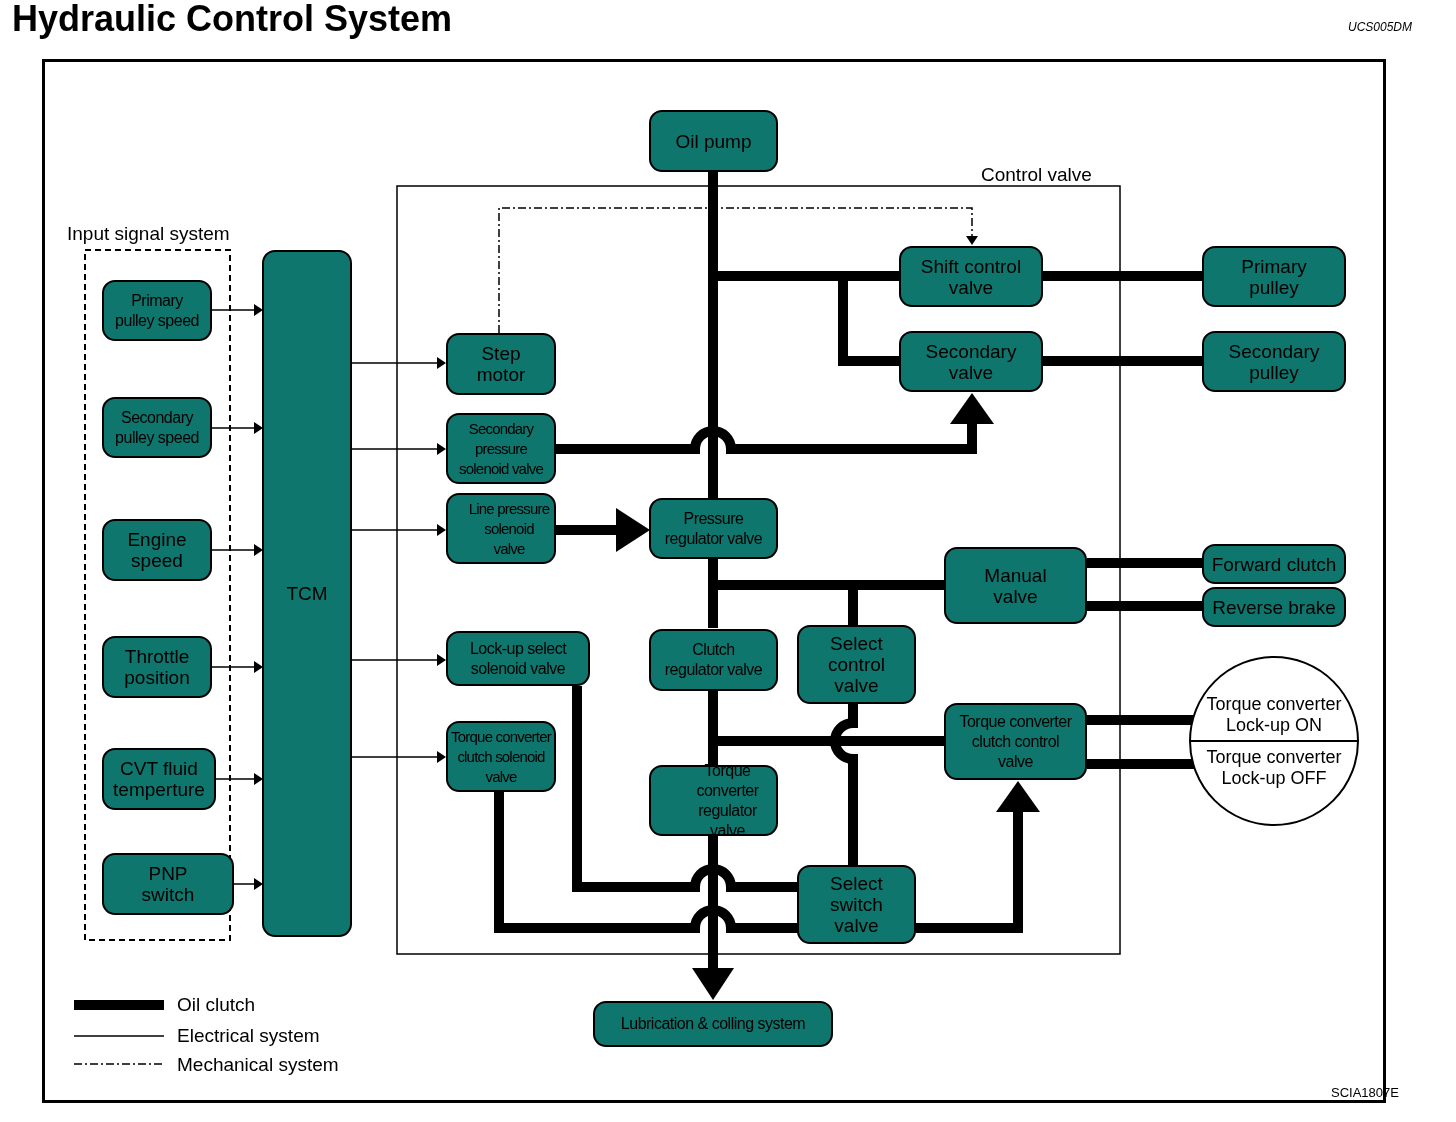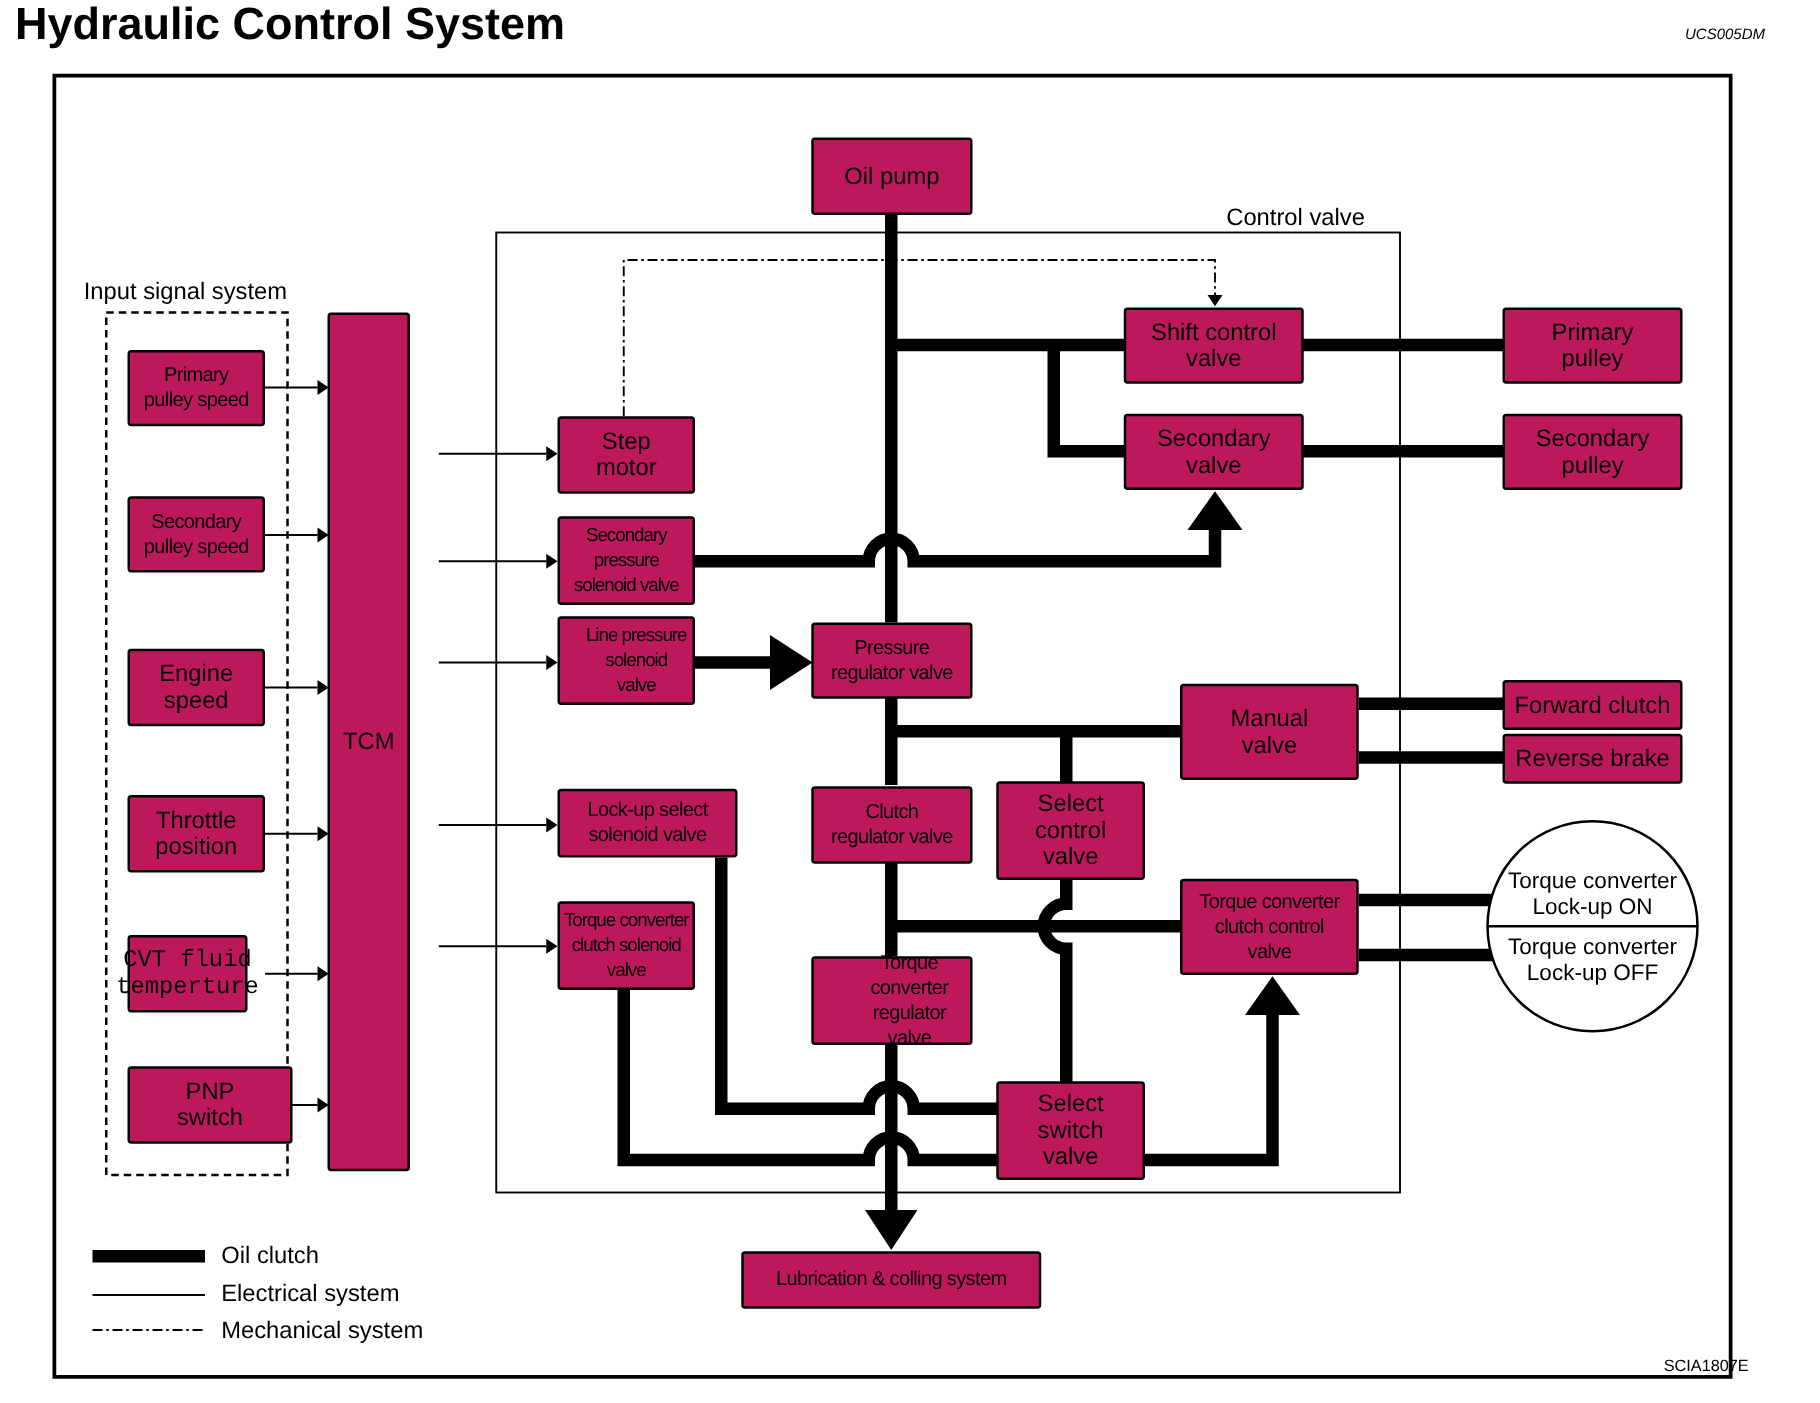--- a/index.html
+++ b/index.html
@@ -4,21 +4,21 @@
 <style>
   html, body { margin: 0; padding: 0; background: #ffffff; }
   body { width: 1456px; height: 1122px; position: relative; overflow: hidden;
          font-family: "Liberation Sans", sans-serif; color: #000; }
   #title { position: absolute; left: 12px; top: -2px; font-size: 36px; font-weight: bold;
            font-family: "Liberation Sans", sans-serif; letter-spacing: 0px; }
   #code-top { position: absolute; left: 1348px; top: 20px; font-size: 12px; font-style: italic; }
   #frame { position: absolute; left: 42px; top: 59px; width: 1344px; height: 1044px;
            border: 3px solid #000; box-sizing: border-box; }
   svg#diagram { position: absolute; left: 0; top: 0; }
-  .box { position: absolute; border: 2px solid #000; border-radius: 3px; background: #be185d;
+  .box { position: absolute; border: 2px solid #000; border-radius: 13px; background: #0f766e;
          box-sizing: border-box; display: flex; align-items: center; justify-content: center;
          text-align: center; font-size: 19px; line-height: 21px; white-space: pre-line; }
   .small { font-size: 16px; line-height: 20px; letter-spacing: -0.5px; }
   .xsmall { font-size: 15px; line-height: 20px; letter-spacing: -0.8px; }
   .label { position: absolute; font-size: 19px; white-space: nowrap; }
   #code-bottom { position: absolute; left: 1293px; top: 1085px; font-size: 13px; margin-left: 38px; }
   .circle-text { position: absolute; text-align: center; font-size: 18px; line-height: 21px;
                  white-space: pre-line; width: 170px; }
 </style>
 </head>
@@ -118,26 +118,26 @@
 <div class="label" style="left:981px;top:164px;">Control valve</div>
 
 <div class="box small" style="left:102px;top:280px;width:110px;height:61px;">Primary
 pulley speed</div>
 <div class="box small" style="left:102px;top:397px;width:110px;height:61px;">Secondary
 pulley speed</div>
 <div class="box" style="left:102px;top:519px;width:110px;height:62px;">Engine
 speed</div>
 <div class="box" style="left:102px;top:636px;width:110px;height:62px;">Throttle
 position</div>
-<div class="box" style="left:102px;top:748px;width:96px;height:62px;font-family:Liberation Mono, monospace;">CVT fluid
+<div class="box" style="left:102px;top:748px;width:114px;height:62px;">CVT fluid
 temperture</div>
 <div class="box" style="left:102px;top:853px;width:132px;height:62px;">PNP
 switch</div>
 
-<div class="box" style="left:262px;top:250px;width:66px;height:687px;">TCM</div>
+<div class="box" style="left:262px;top:250px;width:90px;height:687px;">TCM</div>
 
 <div class="box" style="left:446px;top:333px;width:110px;height:62px;">Step
 motor</div>
 <div class="box xsmall" style="left:446px;top:413px;width:110px;height:71px;">Secondary
 pressure
 solenoid valve</div>
 <div class="box xsmall" style="left:446px;top:493px;width:110px;height:71px;padding-left:16px;">Line pressure
 solenoid
 valve</div>
 <div class="box small" style="left:446px;top:631px;width:144px;height:55px;">Lock-up select

